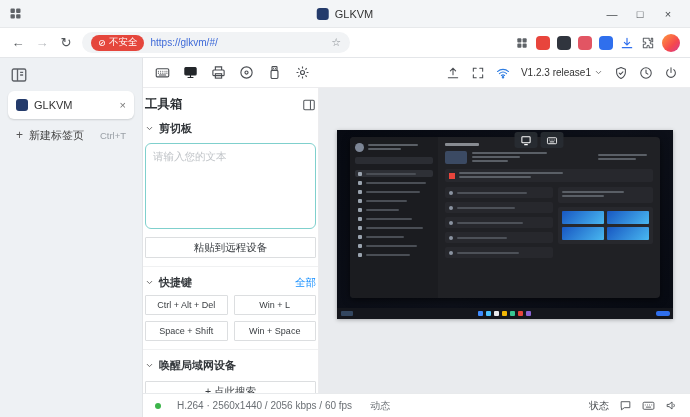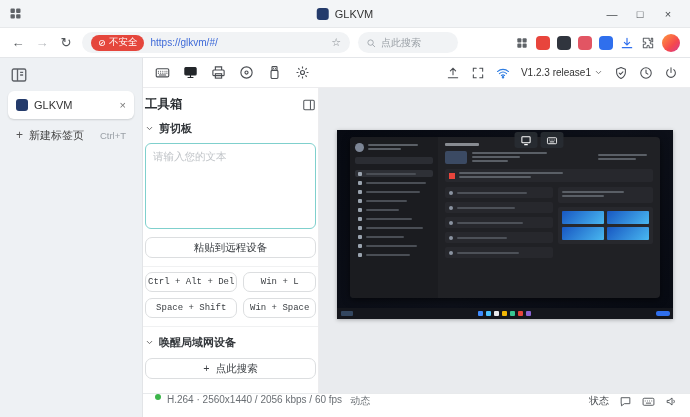--- a/index.html
+++ b/index.html
@@ -60,21 +60,21 @@
   .toolbox{width:176px;flex:0 0 auto;border-right:1px solid #ececee;padding:8px 2px;overflow:hidden}
   .tbx-head{display:flex;align-items:center;justify-content:space-between}
   .tbx-title{font-size:12.5px;font-weight:700;color:#2b2f33}
   .panel-ic{width:14px;height:14px;color:#55595e;cursor:pointer}
   .sec-head{display:flex;align-items:center;gap:5px;margin-top:8px;cursor:pointer}
   .chev{width:9px;height:9px;color:#666;flex:0 0 auto}
   .sec-label{font-size:11px;color:#33373b;font-weight:600}
   .all-link{margin-left:auto;font-size:10.5px;color:#1890ff;cursor:pointer}
   textarea.clip{display:block;width:100%;height:86px;margin-top:7px;border:1px solid #7fd0cd;border-radius:6px;padding:6px 7px;font-size:10.5px;color:#333;resize:none;outline:none;font-family:inherit;background:#fff}
   textarea.clip::placeholder{color:#c0c4c8}
-  .btn{width:100%;height:21px;margin-top:8px;background:#fff;border:1px solid #dcdee0;border-radius:7px;font-size:10.5px;color:#3a3e42;display:flex;align-items:center;justify-content:center;font-family:Liberation Mono, monospace;cursor:pointer;white-space:nowrap}
+  .btn{width:100%;height:21px;margin-top:8px;background:#fff;border:1px solid #dcdee0;border-radius:1px;font-size:10.5px;color:#3a3e42;display:flex;align-items:center;justify-content:center;font-family:Liberation Sans, sans-serif;cursor:pointer;white-space:nowrap}
   .divider{border-top:1px solid #f0f1f2;margin:8px -12px 0}
   .sc-grid{display:grid;grid-template-columns:1fr 1fr;gap:6px;margin-top:5px}
   .sc-grid .btn{margin-top:0;height:20px;font-size:9px;padding:0 2px}
 
   
   .remote{flex:1;background:#e9ebee;position:relative;min-width:0}
   .overlay{position:absolute;top:44px;left:50%;transform:translateX(-50%);margin-left:34px;display:flex;gap:3px;z-index:3}
   .ov-btn{width:23px;height:16px;background:rgba(40,44,50,.92);border:0;border-radius:3px;display:flex;align-items:center;justify-content:center;color:#fff;padding:0;cursor:pointer}
   .ov-btn svg{width:11px;height:11px}
   .screen{width:336px;height:189px;margin:42px auto 0;background:linear-gradient(135deg,#070a12,#0d1019 55%,#070a12);position:relative;box-shadow:0 1px 4px rgba(0,0,0,.28)}
@@ -104,21 +104,21 @@
   .d-colR{flex:1;min-width:0}
   .d-card{background:#27282d;border-radius:2px;padding:4px;margin-bottom:4px}
   .d-thumbs{display:grid;grid-template-columns:1fr 1fr;gap:3px}
   .d-thumbs i{height:13px;border-radius:1px;background:linear-gradient(135deg,#1857c2,#49b8f0);display:block}
   .d-task{position:absolute;left:0;right:0;bottom:0;height:11px;background:#14161c;display:flex;align-items:center;justify-content:center;gap:3px}
   .d-task i{width:5px;height:5px;border-radius:1px;display:block}
   .d-widget{position:absolute;left:4px;bottom:3px;width:12px;height:5px;border-radius:1px;background:#33465f}
   .d-tray{position:absolute;right:3px;bottom:3px;width:14px;height:5px;border-radius:2px;background:#2f6fed}
 
   
-  .statusbar{height:24px;flex:0 0 auto;border-top:1px solid #e8eaec;display:flex;align-items:flex-start;gap:6px;padding:0 12px;font-size:10px;color:#6a6f74;background:#fff}
+  .statusbar{height:24px;flex:0 0 auto;border-top:1px solid #e8eaec;display:flex;align-items:center;gap:16px;padding:0 12px;font-size:10px;color:#6a6f74;background:#fff}
   .dot{width:6px;height:6px;border-radius:50%;background:#3cb54a;flex:0 0 auto}
   .mode{margin-left:2px}
   .sb-right{margin-left:auto;display:flex;align-items:center;gap:10px}
   .sb-label{font-size:10px;color:#45494d}
   .sb-right svg{width:13px;height:13px;color:#55595e;cursor:pointer}
 </style>
 </head>
 <body>
 
 <div class="window">
@@ -148,27 +148,20 @@
 
     <div class="url-pill">
       <span class="sec-badge">
         <span>⊘</span>
         <span>不安全</span>
       </span>
       <span class="url-text">https://glkvm/#/</span>
       <span class="url-star">☆</span>
     </div>
 
-    <div class="search-pill">
-      <svg viewBox="0 0 24 24" fill="none" stroke="currentColor" stroke-width="2">
-          <circle cx="11" cy="11" r="6.5"></circle>
-          <path d="M15.8 15.8L21 21" stroke-linecap="round"></path>
-        </svg>
-      <span>点此搜索</span>
-    </div>
 
     <div class="ext-row">
       <svg viewBox="0 0 24 24" fill="currentColor">
           <rect x="4" y="4" width="7" height="7" rx="1.5"></rect>
           <rect x="13" y="4" width="7" height="7" rx="1.5"></rect>
           <rect x="4" y="13" width="7" height="7" rx="1.5"></rect>
           <rect x="13" y="13" width="7" height="7" rx="1.5"></rect>
         </svg>
       <span class="ext-dot" style="background: rgb(232, 69, 60);"></span>
       <span class="ext-dot" style="background: rgb(48, 53, 62);"></span>
@@ -284,20 +277,27 @@
             <svg class="chev" viewBox="0 0 24 24" fill="none" stroke="currentColor" stroke-width="2.5" stroke-linecap="round">
                 <path d="M6 9l6 6 6-6"></path>
               </svg>
             <span class="sec-label">剪切板</span>
           </div>
           <textarea class="clip" placeholder="请输入您的文本" style=""></textarea>
           <button class="btn">粘贴到远程设备</button>
 
           <div class="divider"></div>
 
+          <div class="sec-head">
+            <svg class="chev" viewBox="0 0 24 24" fill="none" stroke="currentColor" stroke-width="2.5" stroke-linecap="round">
+                <path d="M6 9l6 6 6-6"></path>
+              </svg>
+            <span class="sec-label">快捷键</span>
+            <span class="all-link">全部</span>
+          </div>
           <div class="sc-grid">
             <button class="btn">Ctrl + Alt + Del</button>
             <button class="btn">Win + L</button>
             <button class="btn">Space + Shift</button>
             <button class="btn">Win + Space</button>
           </div>
 
           <div class="divider"></div>
 
           <div class="sec-head">

